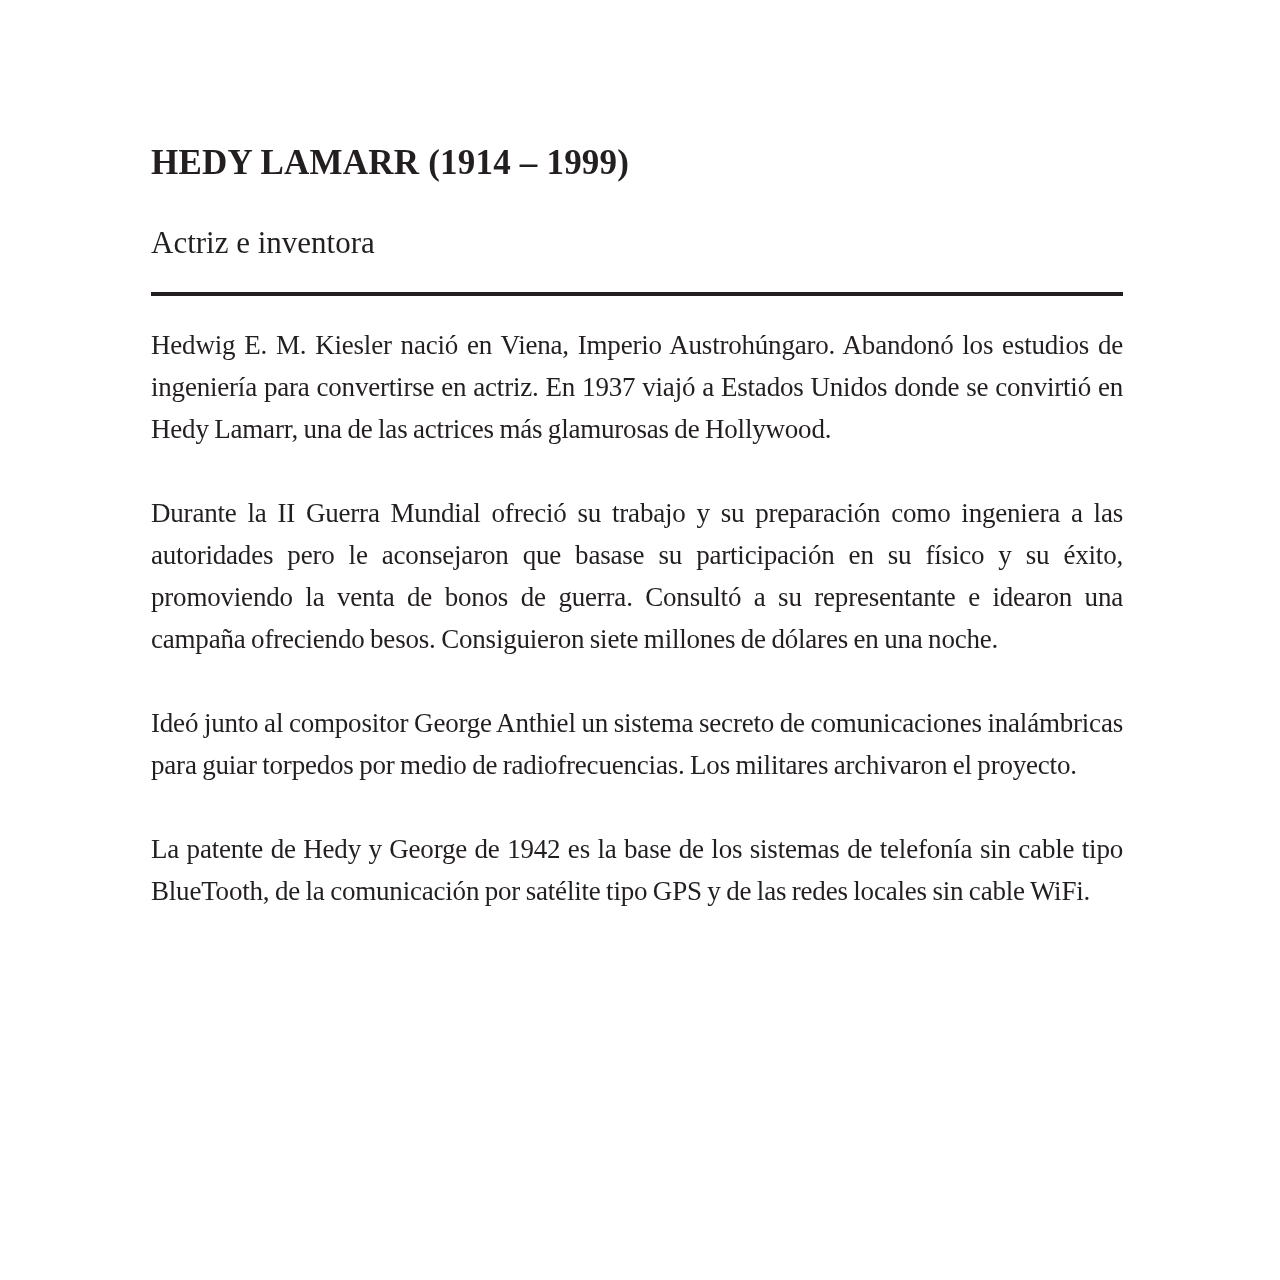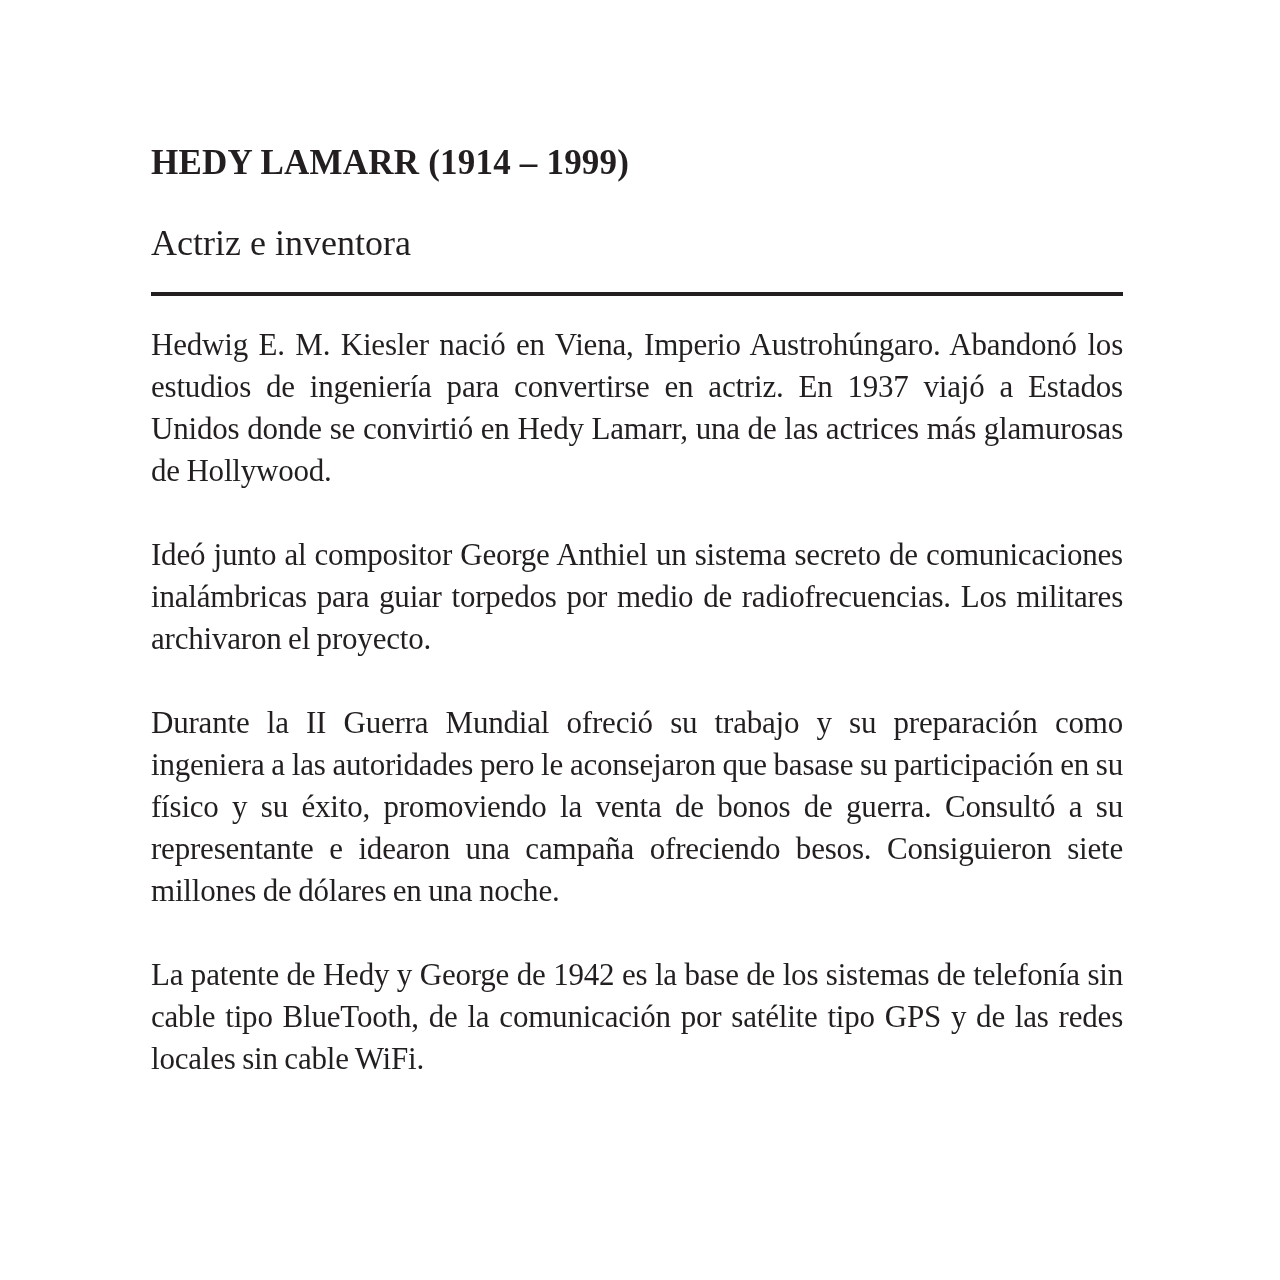--- a/index.html
+++ b/index.html
@@ -23,49 +23,49 @@
   }
   .title {
     font-family: "Liberation Serif", "DejaVu Serif", serif;
     font-weight: bold;
     font-size: 35px;
     line-height: 50px;
     margin: 0;
     letter-spacing: 0.2px;
   }
   .subtitle {
-    font-size: 36px;
+    font-size: 31px;
     line-height: 42px;
     margin: 34px 0 0 0;
   }
   .rule {
     height: 4px;
     background: #231f20;
     margin: 28px 0 0 0;
     border: 0;
   }
   .body-text {
     margin-top: 28px;
   }
   .para {
-    font-size: 31px;
+    font-size: 27px;
     line-height: 42px;
     margin: 0 0 42px 0;
     text-align: justify;
     text-align-last: left;
     letter-spacing: -0.2px;
     word-spacing: -1px;
   }
 </style>
 </head>
 <body>
 
 <div class="page">
   <h1 class="title">HEDY LAMARR (1914 – 1999)</h1>
   <p class="subtitle">Actriz e inventora</p>
   <hr class="rule">
   <div class="body-text">
     <p class="para">Hedwig E. M. Kiesler nació en Viena, Imperio Austrohúngaro. Abandonó los estudios de ingeniería para convertirse en actriz. En 1937 viajó a Estados Unidos donde se convirtió en Hedy Lamarr, una de las actrices más glamurosas de Hollywood.</p>
+    <p class="para">Durante la II Guerra Mundial ofreció su trabajo y su preparación como ingeniera a las autoridades pero le aconsejaron que basase su participación en su físico y su éxito, promoviendo la venta de bonos de guerra. Consultó a su representante e idearon una campaña ofreciendo besos. Consiguieron siete millones de dólares en una noche.</p>
     <p class="para">Ideó junto al compositor George Anthiel un sistema secreto de comunicaciones inalámbricas para guiar torpedos por medio de radiofrecuencias. Los militares archivaron el proyecto.</p>
-    <p class="para">Durante la II Guerra Mundial ofreció su trabajo y su preparación como ingeniera a las autoridades pero le aconsejaron que basase su participación en su físico y su éxito, promoviendo la venta de bonos de guerra. Consultó a su representante e idearon una campaña ofreciendo besos. Consiguieron siete millones de dólares en una noche.</p>
     <p class="para">La patente de Hedy y George de 1942 es la base de los sistemas de telefonía sin cable tipo BlueTooth, de la comunicación por satélite tipo GPS y de las redes locales sin cable WiFi.</p>
   </div>
 </div>
 
 </body></html>

